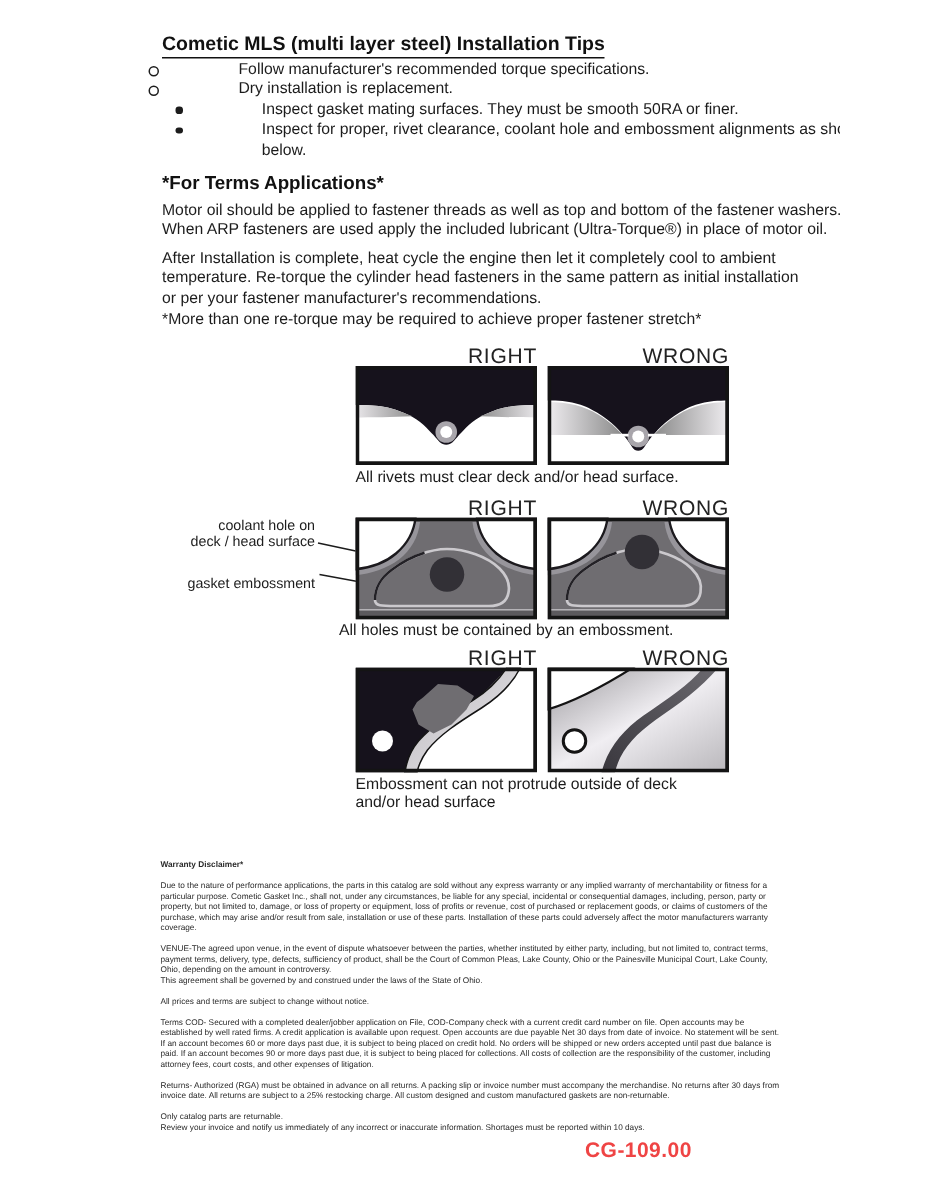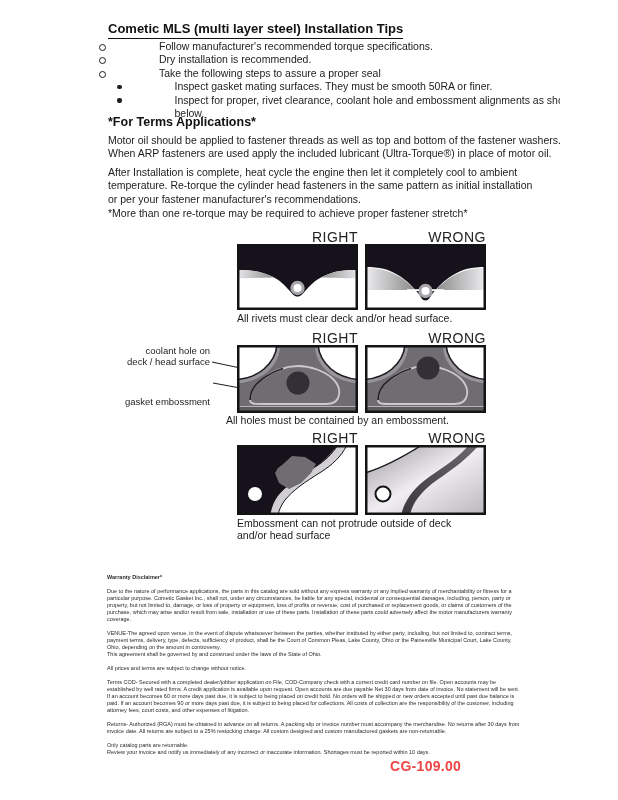--- a/index.html
+++ b/index.html
@@ -40,25 +40,21 @@
 
   <div class="abs title">Cometic MLS (multi layer steel) Installation Tips</div>
 
   <div class="abs bullets">
     <div class="bullet-row">
       <span class="marker open"></span>
       <span>Follow manufacturer's recommended torque specifications.</span>
     </div>
     <div class="bullet-row">
       <span class="marker open"></span>
-      <span>Dry installation is recommended.</span>
-    </div>
-    <div class="bullet-row">
-      <span class="marker open"></span>
-      <span>Take the following steps to assure a proper seal</span>
+      <span>Dry installation is replacement.</span>
     </div>
     <div class="bullet-row sub">
       <span class="marker filled"></span>
       <span>Inspect gasket mating surfaces.  They must be smooth 50RA or finer.</span>
     </div>
     <div class="bullet-row sub">
       <span class="marker filled"></span>
       <span>Inspect for proper, rivet clearance, coolant hole and embossment alignments as shown below.</span>
     </div>
   </div>
@@ -120,21 +116,21 @@
     </svg>
   </div>
 
   <div class="abs caption" style="left:237px;top:312px;">All rivets must clear deck and/or head surface.</div>
 
   <div class="abs dlabel" style="left:237px;top:330px;">RIGHT</div>
   <div class="abs dlabel" style="left:365px;top:330px;">WRONG</div>
 
   <div class="abs annot" style="left:108px;top:345px;width:102px;">coolant hole on
 deck / head surface</div>
-  <div class="abs annot" style="left:108px;top:396px;width:102px;">gasket embossment</div>
+  <div class="abs annot" style="left:108px;top:384px;width:102px;">gasket embossment</div>
   <svg class="abs" style="left:205px;top:355px;" width="100" height="45">
     <line x1="7" y1="7" x2="87" y2="24" stroke="#1c1c1c" stroke-width="1"></line>
     <line x1="8" y1="28" x2="57" y2="37" stroke="#1c1c1c" stroke-width="1"></line>
   </svg>
 
   <div class="abs dbox" style="left:237px;top:345px;">
     <svg width="121" height="68" viewBox="0 0 121 68">
       <rect x="0" y="0" width="121" height="68" fill="#6f6d71"></rect>
       <path d="M0,3 H43 C42,13 37,21.5 29,28 C21,34 10,37.5 0,38.5 Z" fill="#97959b"></path>
       <path d="M0,0 H40 C39,10 34,18 27,24 C20,30 10,33.5 0,34.5 Z" fill="#ffffff" stroke="#1c1a1e" stroke-width="1.6"></path>

